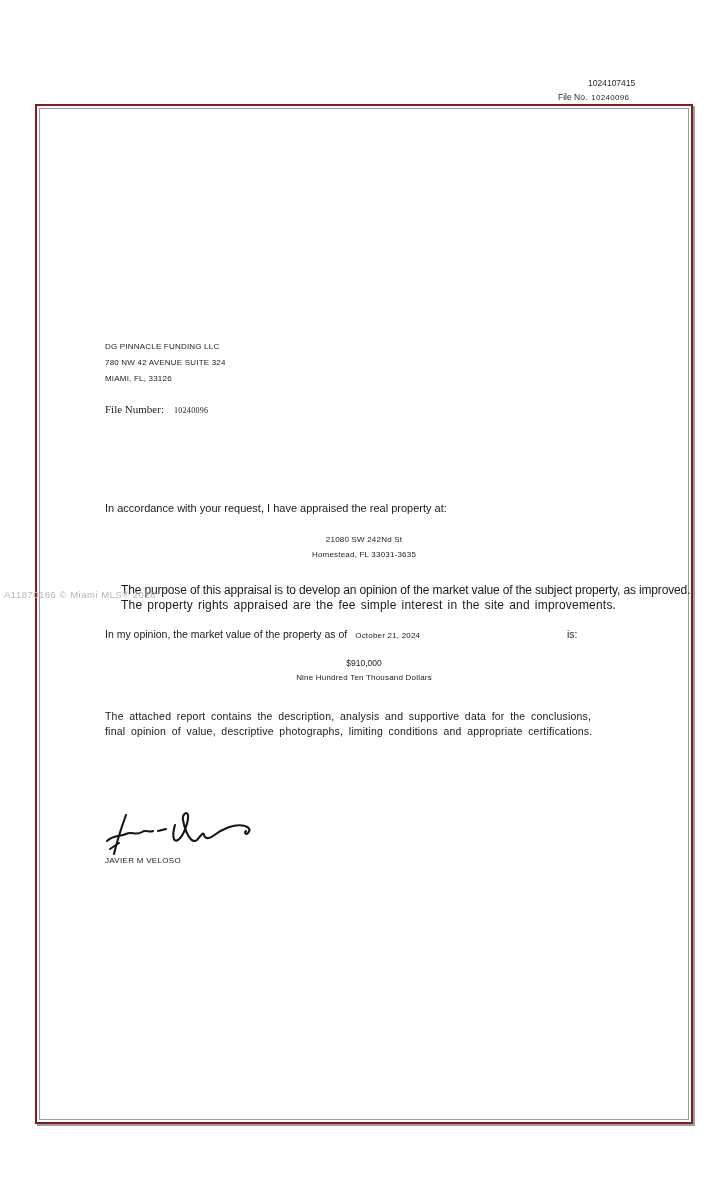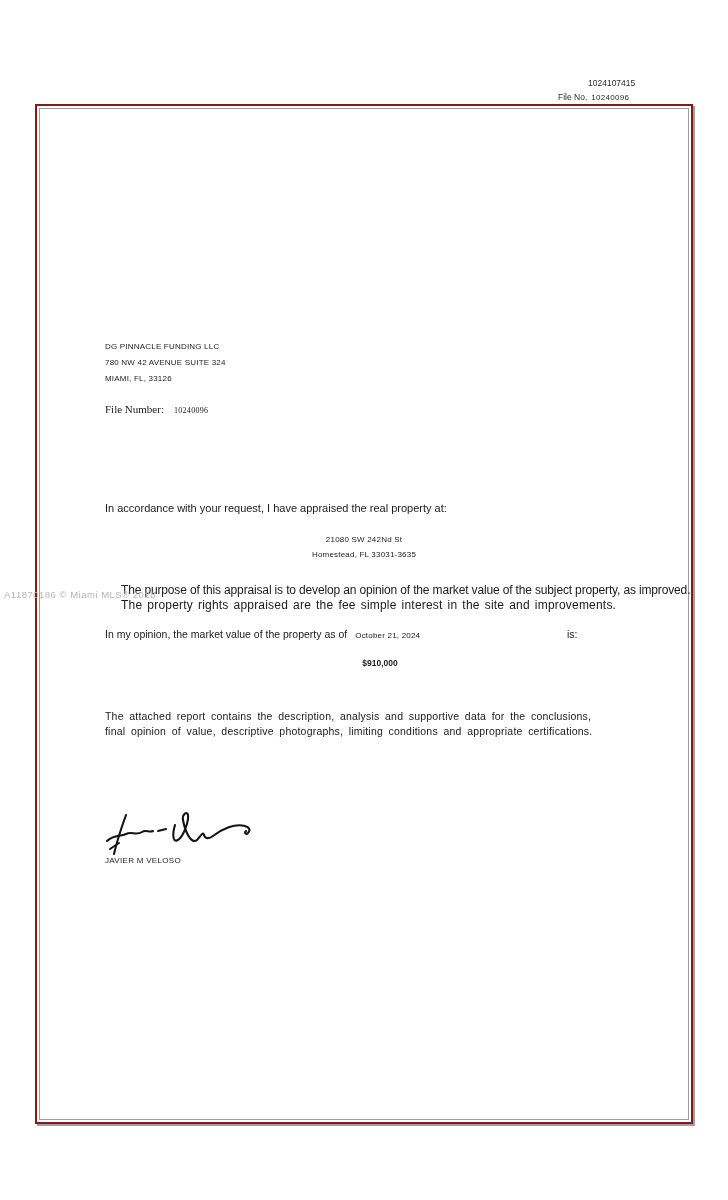--- a/index.html
+++ b/index.html
@@ -124,27 +124,26 @@
   }
   .opinion-is {
     left: 530px;
     top: 522px;
     font-size: 10.5px;
     color: #1a1a1a;
     text-align: center;
   }
 
   .value-amount {
-    left: 16px;
+    left: 0;
     top: 552px;
     width: 654px;
     text-align: center;
     font-size: 8.5px;
     color: #222;
-    font-weight: bold;
   }
   .value-words {
     left: 0;
     top: 567px;
     width: 654px;
     text-align: center;
     font-size: 8px;
     letter-spacing: 0.2px;
     color: #222;
   }
@@ -218,20 +217,21 @@
       <span class="l1">The purpose of this appraisal is to develop an opinion of the market value of the subject property, as improved.</span>
       <span class="l2">The property rights appraised are the fee simple interest in the site and improvements.</span>
     </div>
 
     <div class="abs opinion">
       <span>In my opinion, the market value of the property as of</span><span class="date">October 21, 2024</span>
     </div>
     <div class="abs opinion-is">is:</div>
 
     <div class="abs value-amount">$910,000</div>
+    <div class="abs value-words">Nine Hundred Ten Thousand  Dollars</div>
 
     <div class="abs closing">
       <span>The attached report contains the description, analysis and supportive data for the conclusions,</span>
       <span>final opinion of value, descriptive photographs, limiting conditions and appropriate certifications.</span>
     </div>
 
     <svg class="abs signature" viewBox="0 0 152 48" xmlns="http://www.w3.org/2000/svg">
       <g fill="none" stroke="#141414" stroke-width="2.1" stroke-linecap="round" stroke-linejoin="round">
         <path d="M21,5 C17,16 12,31 9,44"></path>
         <path d="M5,39 L14,33"></path>

